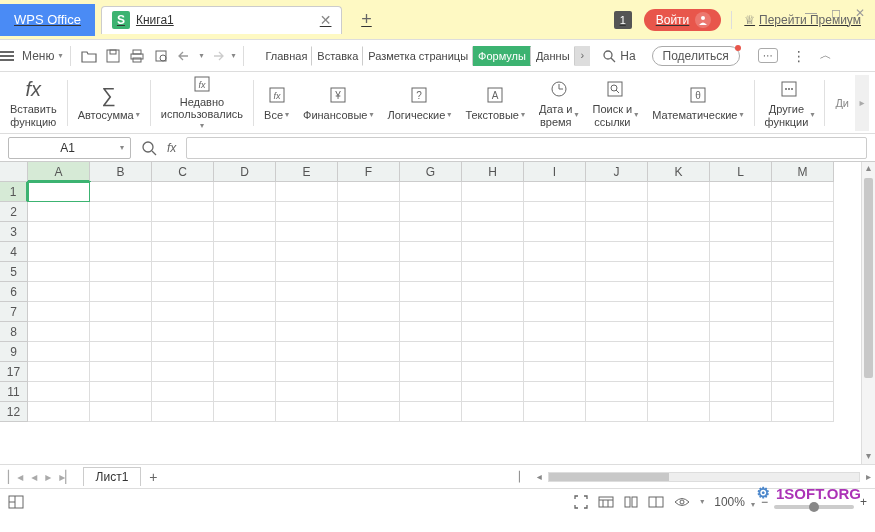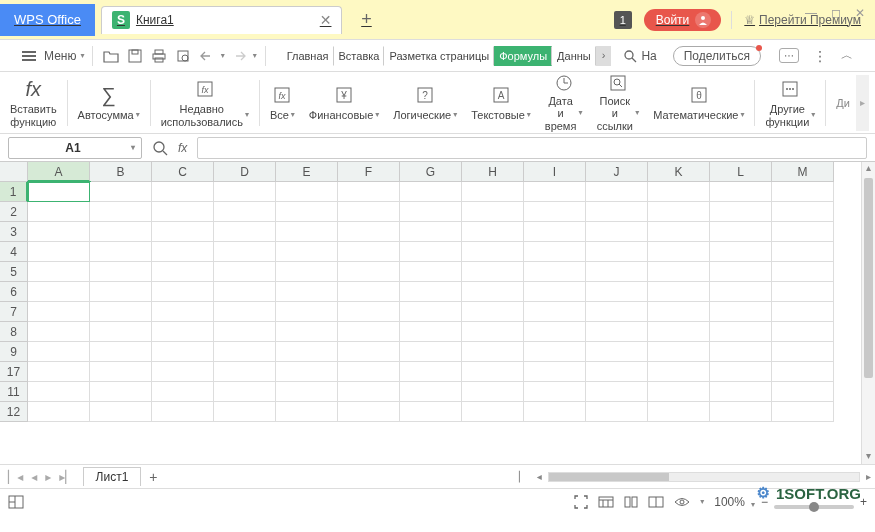--- a/index.html
+++ b/index.html
@@ -12,21 +12,21 @@
 .doc-tab .s-icon { width: 18px; height: 18px; background: #3cb371; color: #fff; display: flex; align-items: center; justify-content: center; border-radius: 2px; font-weight: bold; font-size: 12px; }
 .doc-tab .close-x { margin-left: 140px; color: #888; font-size: 14px; }
 .new-tab-btn { margin-left: 14px; font-size: 18px; color: #666; width: 20px; text-align: center; }
 .title-spacer { flex: 1; }
 .help-badge { background: #555; color: #fff; width: 18px; height: 18px; display: flex; align-items: center; justify-content: center; border-radius: 2px; margin-right: 12px; font-size: 11px; }
 .login-btn { background: #e8564b; color: #fff; height: 22px; padding: 0 10px 0 12px; border-radius: 11px; display: flex; align-items: center; gap: 6px; margin-right: 10px; font-size: 12px; }
 .login-btn .avatar { width: 16px; height: 16px; background: #fff3; border-radius: 50%; display:flex; align-items:center; justify-content:center; }
 .premium-btn { display: flex; align-items: center; gap: 4px; color: #666; margin-right: 10px; padding: 0 4px; }
 
 
-.menubar { height: 32px; display: flex; align-items: center; padding: 0 22px; border-bottom: 1px solid #ddd; gap: 4px; font-size: 12px; color: #555; }
+.menubar { height: 32px; display: flex; align-items: center; padding: 0 0; border-bottom: 1px solid #ddd; gap: 4px; font-size: 12px; color: #555; }
 .menubar .sep { width: 1px; height: 20px; background: #ddd; margin: 0 4px; }
 .hamburger { display: flex; flex-direction: column; gap: 2px; margin-right: 4px; }
 .hamburger span { width: 14px; height: 2px; background: #666; }
 .menubar .iconbtn { width: 20px; height: 20px; display: flex; align-items: center; justify-content: center; color: #666; }
 .ribbon-tabs { display: flex; font-size: 11px; margin-left: 8px; }
 .ribbon-tabs .rtab { padding: 3px 4px; border: 1px solid transparent; color: #444; white-space: nowrap; border-right:1px solid #ccc; }
 .ribbon-tabs .rtab.active { background: #3cb371; color: #fff; }
 .rtab-more { background: #ddd; padding: 3px 6px; color: #666; }
 .search-grp { display: flex; align-items: center; gap: 4px; margin-left: 8px; color: #555; }
 .share-btn { border: 1px solid #aaa; border-radius: 12px; padding: 2px 10px; position: relative; margin-left: 12px; }
@@ -40,21 +40,21 @@
 .rgroup { display: flex; flex-direction: column; align-items: center; gap: 2px; padding: 0 4px; height: 56px; justify-content: center; }
 .rgroup .ricon { font-size: 20px; color: #555; height: 24px; display: flex; align-items: center; }
 .rgroup .rlabel { text-align: center; line-height: 1.1; white-space: nowrap; display: flex; align-items: center; gap: 2px; }
 .ribbon .rsep { width: 1px; height: 46px; background: #e0e0e0; }
 .dd { font-size: 8px; color: #888; }
 .rscroll { margin-left: auto; width: 14px; height: 56px; background: #f0f0f0; display: flex; align-items: center; justify-content: center; color: #aaa; font-size: 10px; }
 .rclip { color:#888; font-size:11px; margin-left:4px; }
 
 
 .formulabar { height: 28px; display: flex; align-items: center; border-bottom: 1px solid #ccc; padding: 0 8px; gap: 10px; }
-.namebox { width: 134px; height: 22px; border: 1px solid #bbb; border-radius: 2px; display: flex; align-items: center; padding: 0 6px; justify-content: space-between; font-weight: bold; }
+.namebox { width: 123px; height: 22px; border: 1px solid #bbb; border-radius: 2px; display: flex; align-items: center; padding: 0 6px; justify-content: space-between; }
 .namebox span:first-child { flex: 1; text-align: center; }
 .fx-zoom { color: #666; }
 .fx-label { font-style: italic; color: #666; }
 .fx-input { flex: 1; height: 22px; border: 1px solid #ccc; border-radius: 2px; background: #fff; }
 
 
 .gridwrap { position: relative; height: 302px; display: flex; }
 .gridmain { flex: 1; overflow: hidden; }
 .colheads { display: flex; height: 20px; }
 .corner { width: 28px; background: #eef2f1; border-right: 1px solid #ccc; border-bottom: 1px solid #ccc; }
@@ -219,21 +219,21 @@
       </div>
   </div>
   <div class="rsep"></div>
   <div class="rgroup">
     <div class="ricon">
         <svg width="20" height="20" viewBox="0 0 20 20">
           <rect x="3" y="3" width="14" height="14" fill="none" stroke="#666"></rect>
           <text x="10" y="14" font-size="9" text-anchor="middle" fill="#666" font-style="italic">fx</text>
         </svg>
       </div>
-    <div class="rlabel" style="white-space:pre-line;"><span>Недавно
+    <div class="rlabel" style="white-space:pre-line;flex-direction:column;"><span>Недавно
 использовались</span><span class="dd">▾</span></div>
   </div>
   <div class="rsep"></div>
   <div class="rgroup">
     <div class="ricon">
         <svg width="20" height="20" viewBox="0 0 20 20">
           <rect x="3" y="3" width="14" height="14" fill="none" stroke="#666"></rect>
           <text x="10" y="14" font-size="9" text-anchor="middle" fill="#666" font-style="italic">fx</text>
         </svg>
       </div>
@@ -631,14 +631,14 @@
     <span>100%</span>
     <span class="dd">▾</span>
     <span>−</span>
     <div class="zoom-track"></div>
     <span>+</span>
   </div>
 </div>
 
 <div style="position:absolute; right:14px; bottom:30px; display:flex; align-items:center; gap:6px; color:#4a6; font-weight:bold; font-size:15px; opacity:.9;">
   <span style="color:#3a7cc7;">⚙</span>
-  <span style="color:#14532d;">1SOFT.ORG</span>
+  <span style="color:#a21caf;">1SOFT.ORG</span>
 </div>
 
 </body></html>

